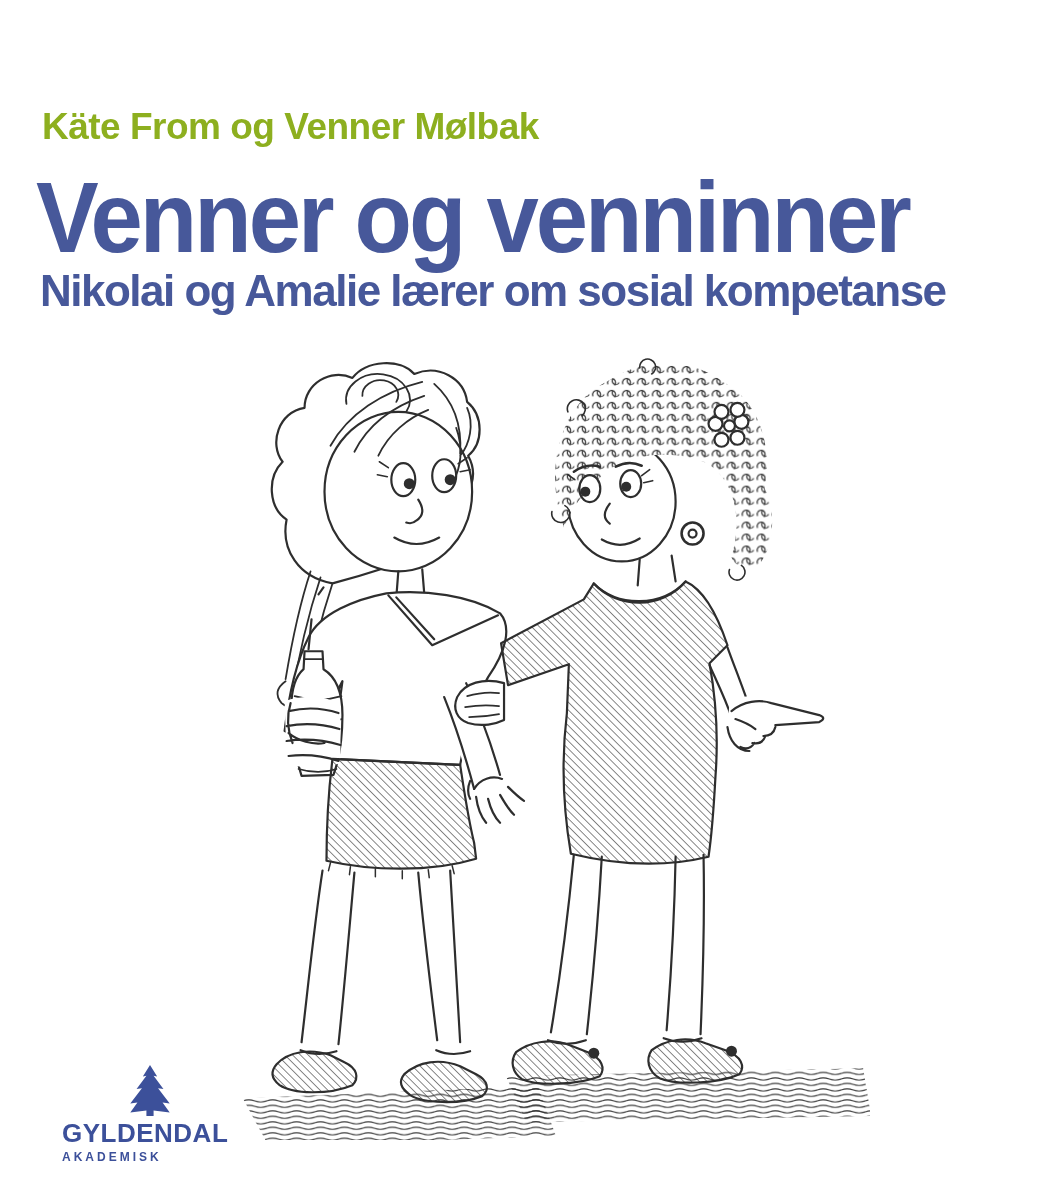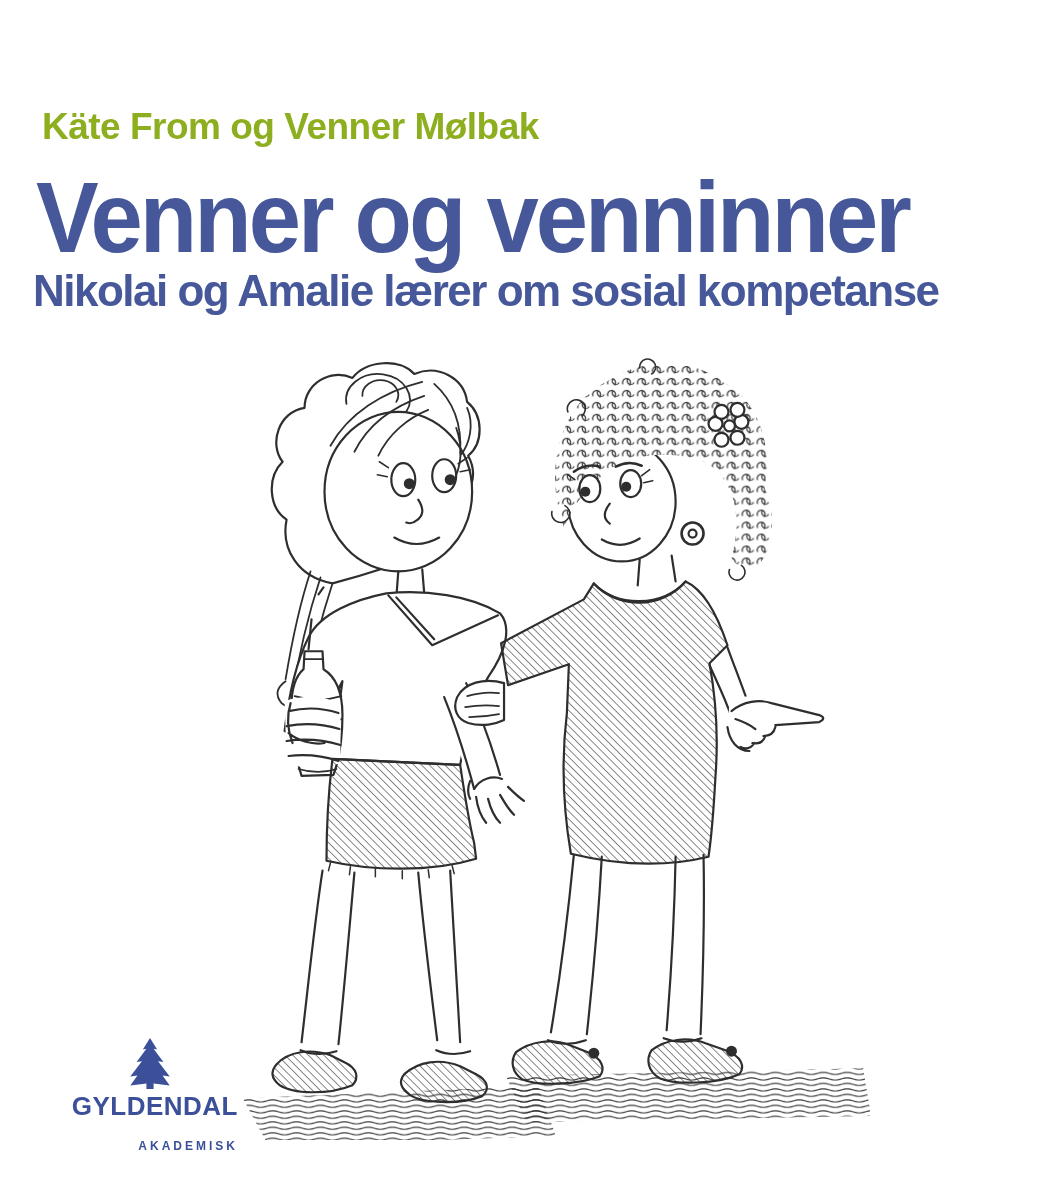--- a/index.html
+++ b/index.html
@@ -10,30 +10,30 @@
   .author{
     position:absolute;left:42px;top:106px;
     font-size:37px;font-weight:bold;color:#8daf1f;letter-spacing:-0.5px;white-space:nowrap;
   }
   .title{
     position:absolute;left:36px;top:168px;
     font-size:94px;font-weight:bold;color:#47589a;letter-spacing:-3px;line-height:1;
     transform:scaleY(1.06);transform-origin:left top;white-space:nowrap;
   }
   .subtitle{
-    position:absolute;left:33px;top:266px;
+    position:absolute;left:40px;top:266px;
     font-size:44px;font-weight:bold;color:#47589a;letter-spacing:-1.5px;white-space:nowrap;
   }
   .illustration{position:absolute;left:170px;top:352px;width:700px;height:788px;}
   .publisher{
-    position:absolute;left:62px;top:1037px;width:176px;text-align:right;color:#3c509a;
+    position:absolute;left:62px;top:1064px;width:176px;text-align:left;color:#3c509a;
   }
   .publisher .tree{display:block;margin:0 auto;}
   .pub-name{font-size:26px;font-weight:bold;letter-spacing:0.5px;line-height:1.1;margin-top:3px;white-space:nowrap;}
-  .pub-imprint{font-size:12px;font-weight:bold;letter-spacing:3px;line-height:1.2;margin-top:18px;white-space:nowrap;}
+  .pub-imprint{font-size:12px;font-weight:bold;letter-spacing:3px;line-height:1.2;margin-top:2px;white-space:nowrap;}
   .badge{position:absolute;left:842px;top:1040px;color:#2b2b2b;}
   .badge .age{
     font-size:64px;font-weight:bold;color:#8daf1f;letter-spacing:-2px;line-height:0.95;white-space:nowrap;
   }
   .badge .series1,.badge .series2{
     font-size:25px;font-weight:bold;letter-spacing:0.3px;line-height:1.08;white-space:nowrap;
   }
 </style>
 </head>
 <body>

